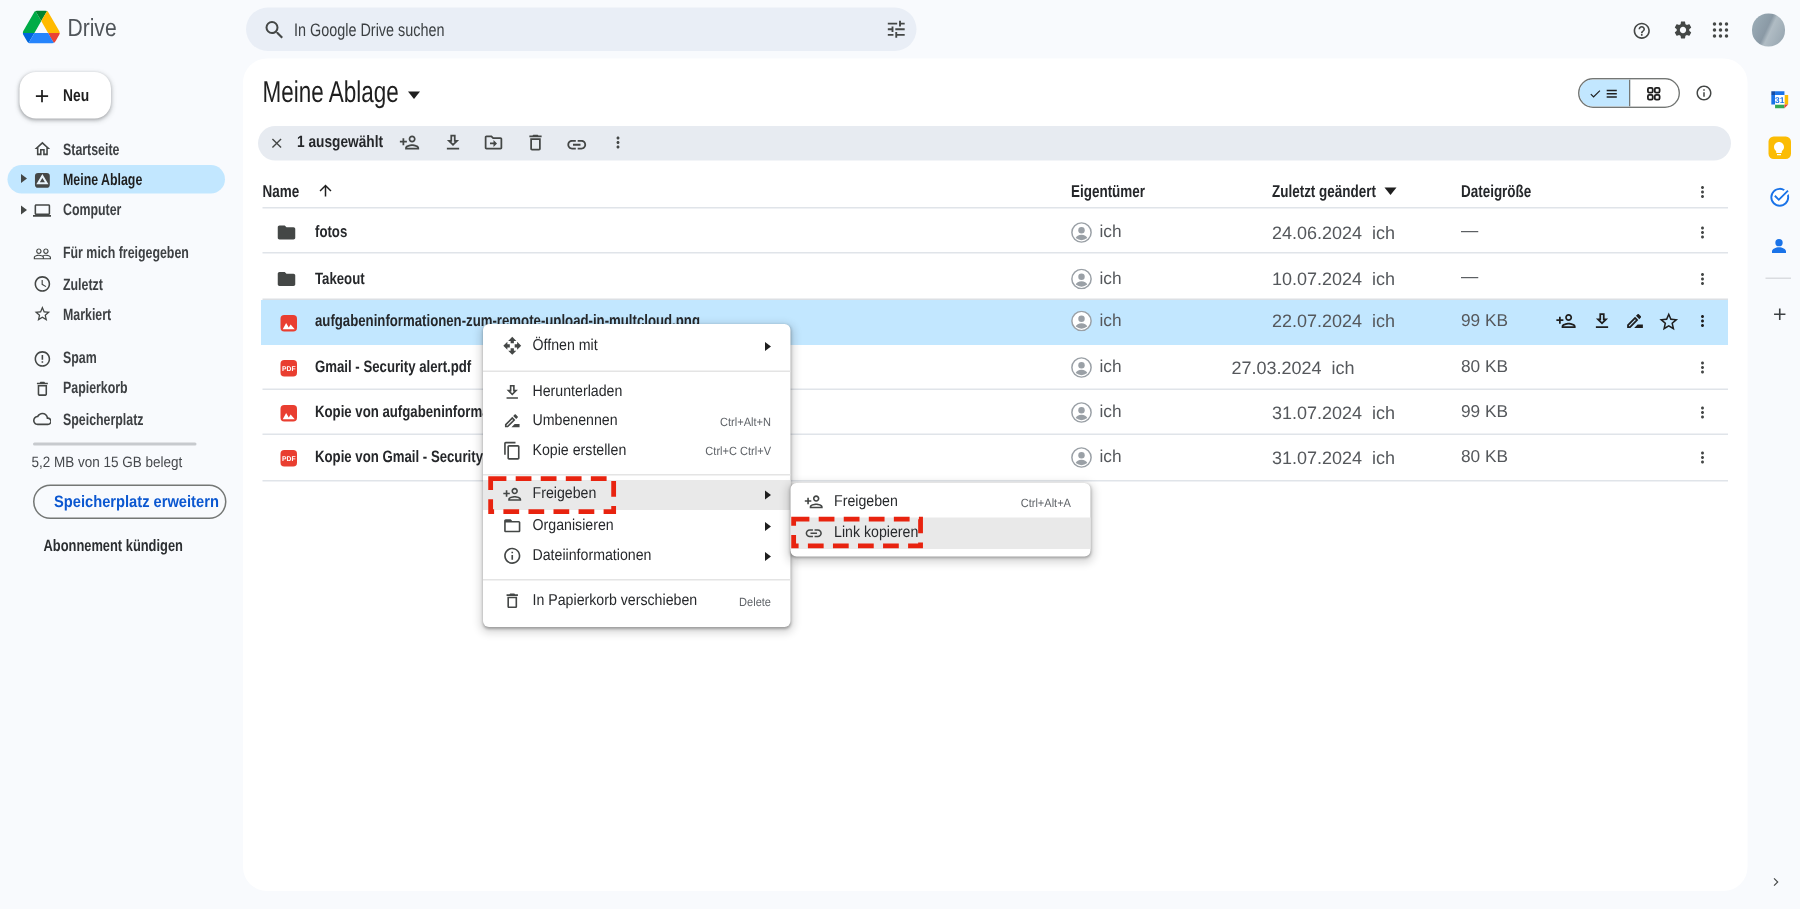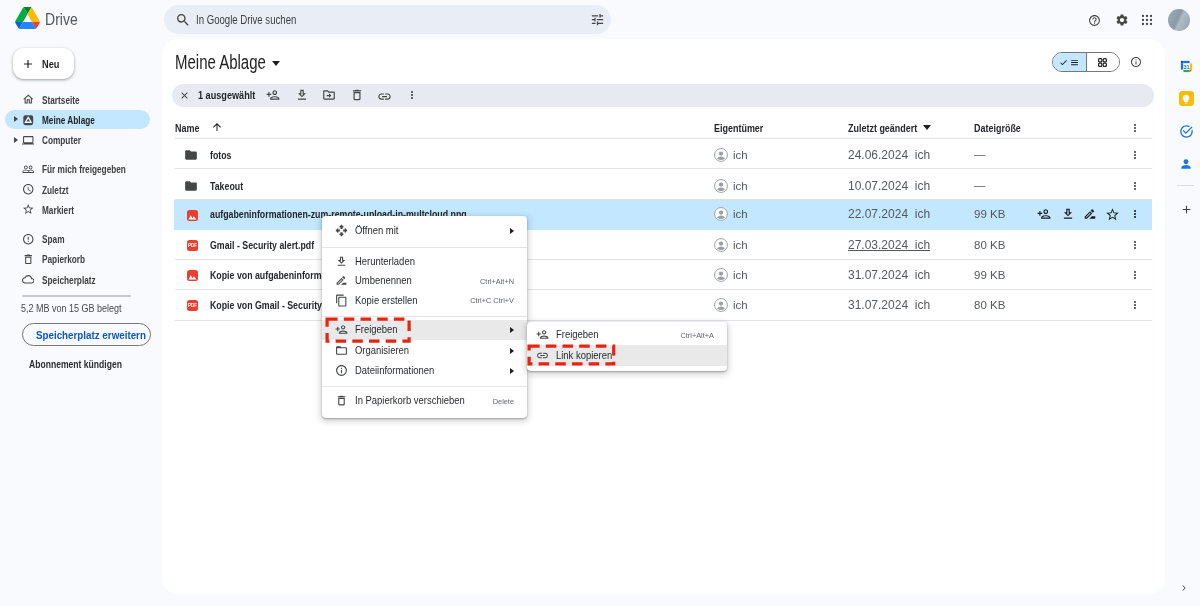--- a/index.html
+++ b/index.html
@@ -258,21 +258,21 @@
   </svg>
 <div class="meta" style="left:733px;top:148px">ich</div>
 <div class="meta" style="left:733px;top:179px">ich</div>
 <div class="meta" style="left:733px;top:207px">ich</div>
 <div class="meta" style="left:733px;top:237.5px">ich</div>
 <div class="meta" style="left:733px;top:267.5px">ich</div>
 <div class="meta" style="left:733px;top:297.5px">ich</div>
 <div class="meta" style="left:848px;top:148px;font-size:12px;">24.06.2024&nbsp; ich</div>
 <div class="meta" style="left:848px;top:179px;font-size:12px;">10.07.2024&nbsp; ich</div>
 <div class="meta" style="left:848px;top:207px;font-size:12px;">22.07.2024&nbsp; ich</div>
-<div class="meta" style="left:848px;top:237.5px;font-size:12px;text-decoration:underline;">27.03.2024&nbsp; ich</div>
+<div class="meta" style="left:821px;top:237.5px;font-size:12px;">27.03.2024&nbsp; ich</div>
 <div class="meta" style="left:848px;top:267.5px;font-size:12px;">31.07.2024&nbsp; ich</div>
 <div class="meta" style="left:848px;top:297.5px;font-size:12px;">31.07.2024&nbsp; ich</div>
 <div class="meta" style="left:974px;top:147px">—</div>
 <div class="meta" style="left:974px;top:178px">—</div>
 <div class="meta" style="left:974px;top:207px">99 KB</div>
 <div class="meta" style="left:974px;top:237.5px">80 KB</div>
 <div class="meta" style="left:974px;top:267.5px">99 KB</div>
 <div class="meta" style="left:974px;top:297.5px">80 KB</div>
 <svg class="dots" style="top:149px" viewBox="0 0 24 24" fill="#444746">
     <path d="M12 8c1.1 0 2-.9 2-2s-.9-2-2-2-2 .9-2 2 .9 2 2 2zm0 2c-1.1 0-2 .9-2 2s.9 2 2 2 2-.9 2-2-.9-2-2-2zm0 6c-1.1 0-2 .9-2 2s.9 2 2 2 2-.9 2-2-.9-2-2-2z"></path>

